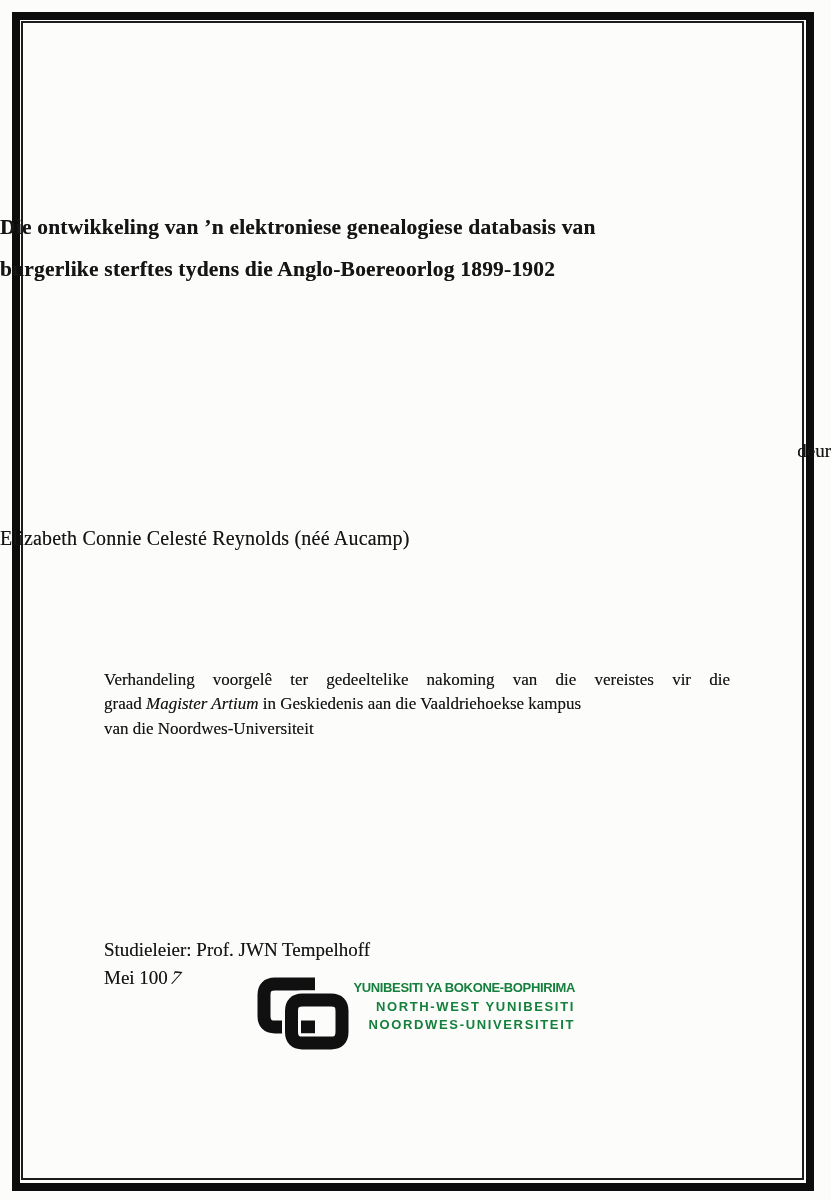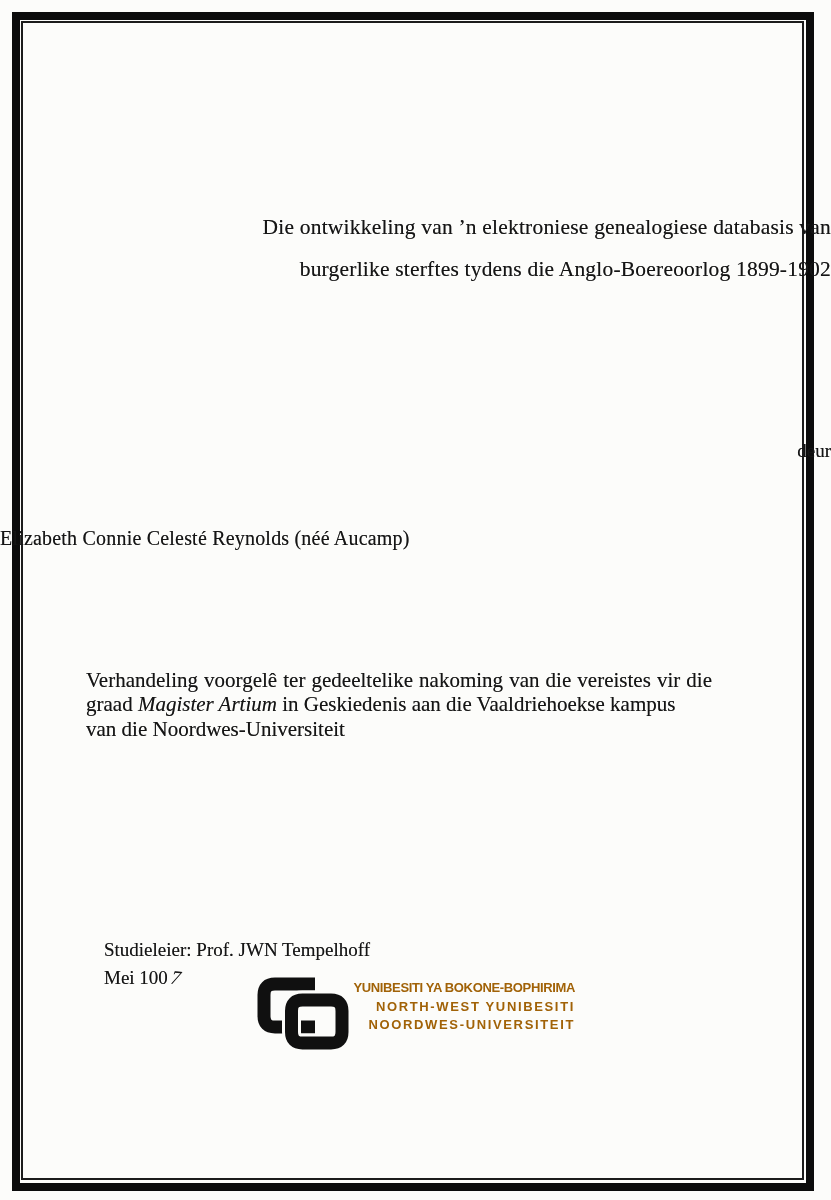--- a/index.html
+++ b/index.html
@@ -15,51 +15,51 @@
     position:absolute;left:12px;top:12px;right:17px;bottom:9px;
     border:8px solid #0c0c0c;
   }
   .frame-inner{
     position:absolute;left:21px;top:21px;right:27px;bottom:20px;
     border:2px solid #1c1c1c;
   }
   .txt{text-shadow:0 0 .5px rgba(25,25,25,.55);}
   .title{
     position:absolute;left:0;right:0;top:206px;margin:0;
-    font-size:21.5px;font-weight:400;line-height:42px;
-    text-align:right;letter-spacing:.2px;
+    font-size:21.5px;font-weight:700;line-height:42px;
+    text-align:left;letter-spacing:.2px;
   }
   .title .tline{display:block;}
   .deur{
     position:absolute;left:0;right:0;top:440px;
     font-size:19px;text-align:right;
   }
   .author{
     position:absolute;left:0;right:0;top:527px;
     font-size:20px;letter-spacing:.2px;
   }
   .statement{
-    position:absolute;left:86px;top:668px;width:626px;
-    font-size:21px;line-height:24.3px;
+    position:absolute;left:104px;top:668px;width:626px;
+    font-size:17px;line-height:24.3px;
   }
   .st-justify{text-align:justify;text-align-last:justify;}
   .statement .italic{font-style:italic;}
   .supervisor{
     position:absolute;left:104px;top:936px;
     font-size:19px;line-height:28px;
   }
   .seven{display:inline-block;transform:skewX(-16deg) rotate(5deg);transform-origin:50% 80%;}
   .logo{position:absolute;left:257px;top:975px;width:320px;height:85px;}
   .logo-mark{position:absolute;left:0;top:0;}
   .c-link,.d-link{fill:none;stroke:#101010;stroke-width:13;}
   .d-casing{fill:none;stroke:#fcfcfa;stroke-width:19;}
   .logo-text{
     position:absolute;left:64px;top:4px;width:254px;
     font-family:"Liberation Sans","DejaVu Sans",sans-serif;
-    font-weight:700;color:#a16207;
+    font-weight:700;color:#15803d;
     font-size:13px;line-height:18.5px;text-align:right;
     white-space:nowrap;
   }
   .lg1{letter-spacing:-.35px;}
   .lg23{letter-spacing:1.65px;}
 </style>
 </head>
 <body>
 
 <div class="page">

